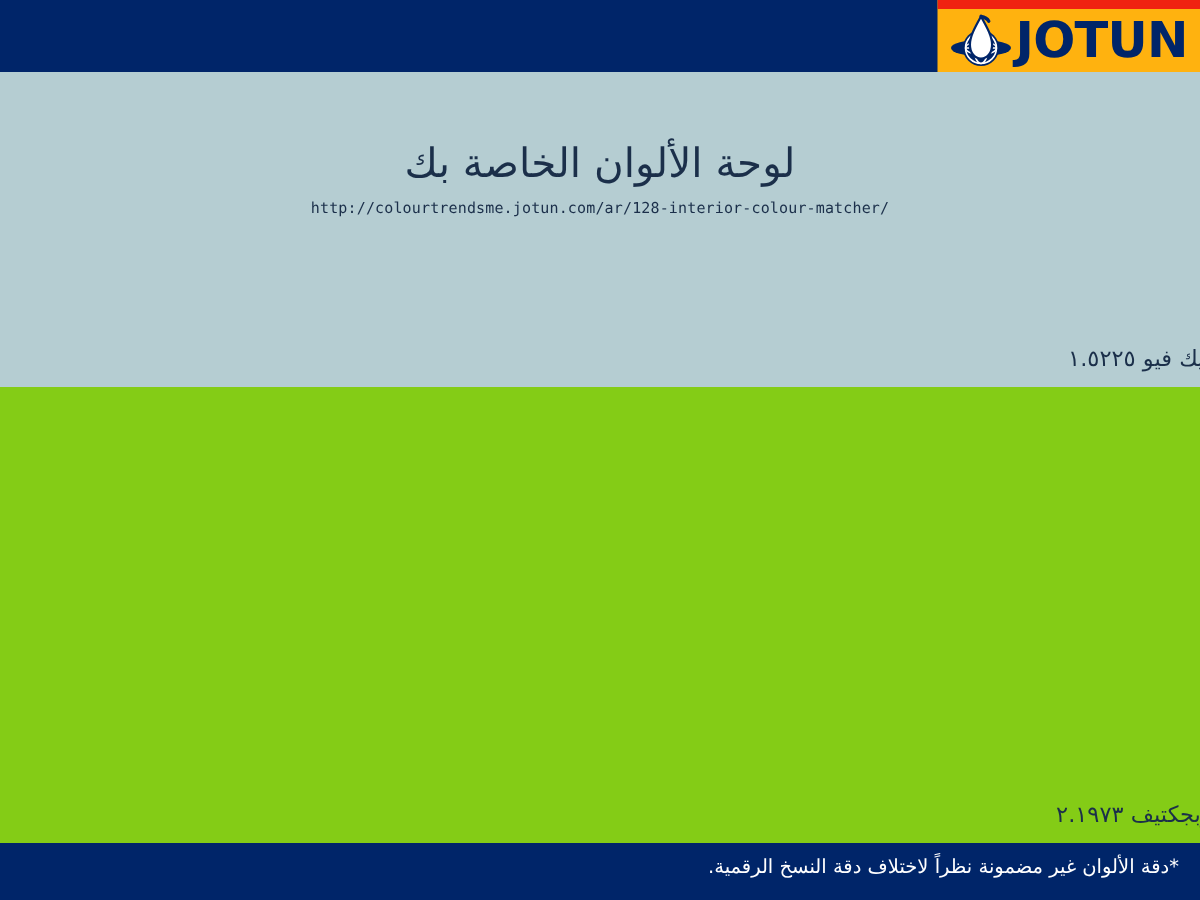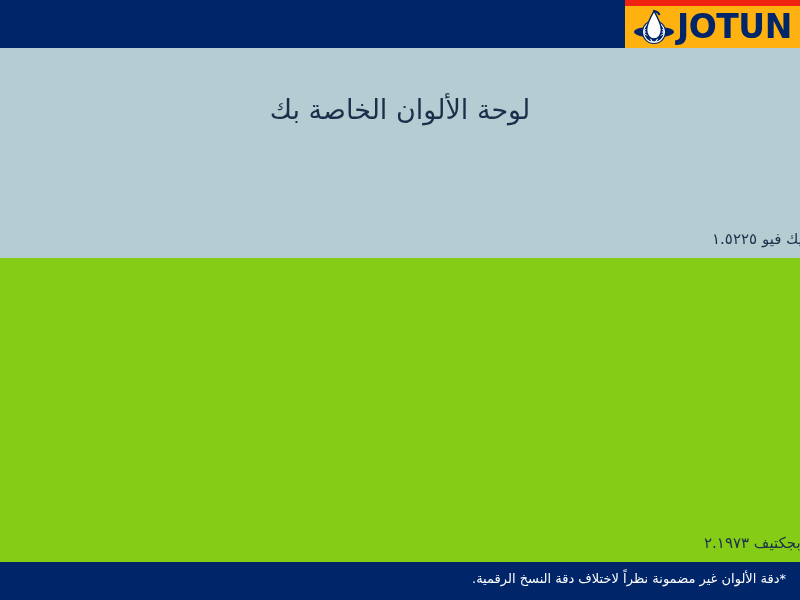--- a/index.html
+++ b/index.html
@@ -143,20 +143,21 @@
   <div class="swatch" id="swatch-1" style="background: rgb(181, 205, 210);">
     <div class="swatch-label" style="color: rgb(27, 47, 74);">اليك فيو ١.٥٢٢٥</div>
   </div>
 
   <div class="swatch" id="swatch-2" style="background: #84cc16;">
     <div class="swatch-label" style="color: rgb(27, 47, 74);">اوبجكتيف ٢.١٩٧٣</div>
   </div>
 
   <div id="title-block">
     <div id="palette-title" style="color: rgb(27, 47, 74);">لوحة الألوان الخاصة بك</div>
+    <div id="palette-url" style="color: rgb(27, 47, 74);">http://colourtrendsme.jotun.com/ar/128-interior-colour-matcher/</div>
   </div>
 
   <div id="header-bar" style="background: rgb(0, 37, 105);">
     <div id="logo-block" style="background: rgb(255, 178, 15);">
       <div id="logo-red-strip" style="background: rgb(240, 34, 17);"></div>
       <div id="logo-mark">
         <svg viewBox="0 0 42 38" width="42" height="38" aria-hidden="true">
 
           <ellipse cx="21" cy="24" rx="20" ry="5.5" fill="#002569"></ellipse>
 

